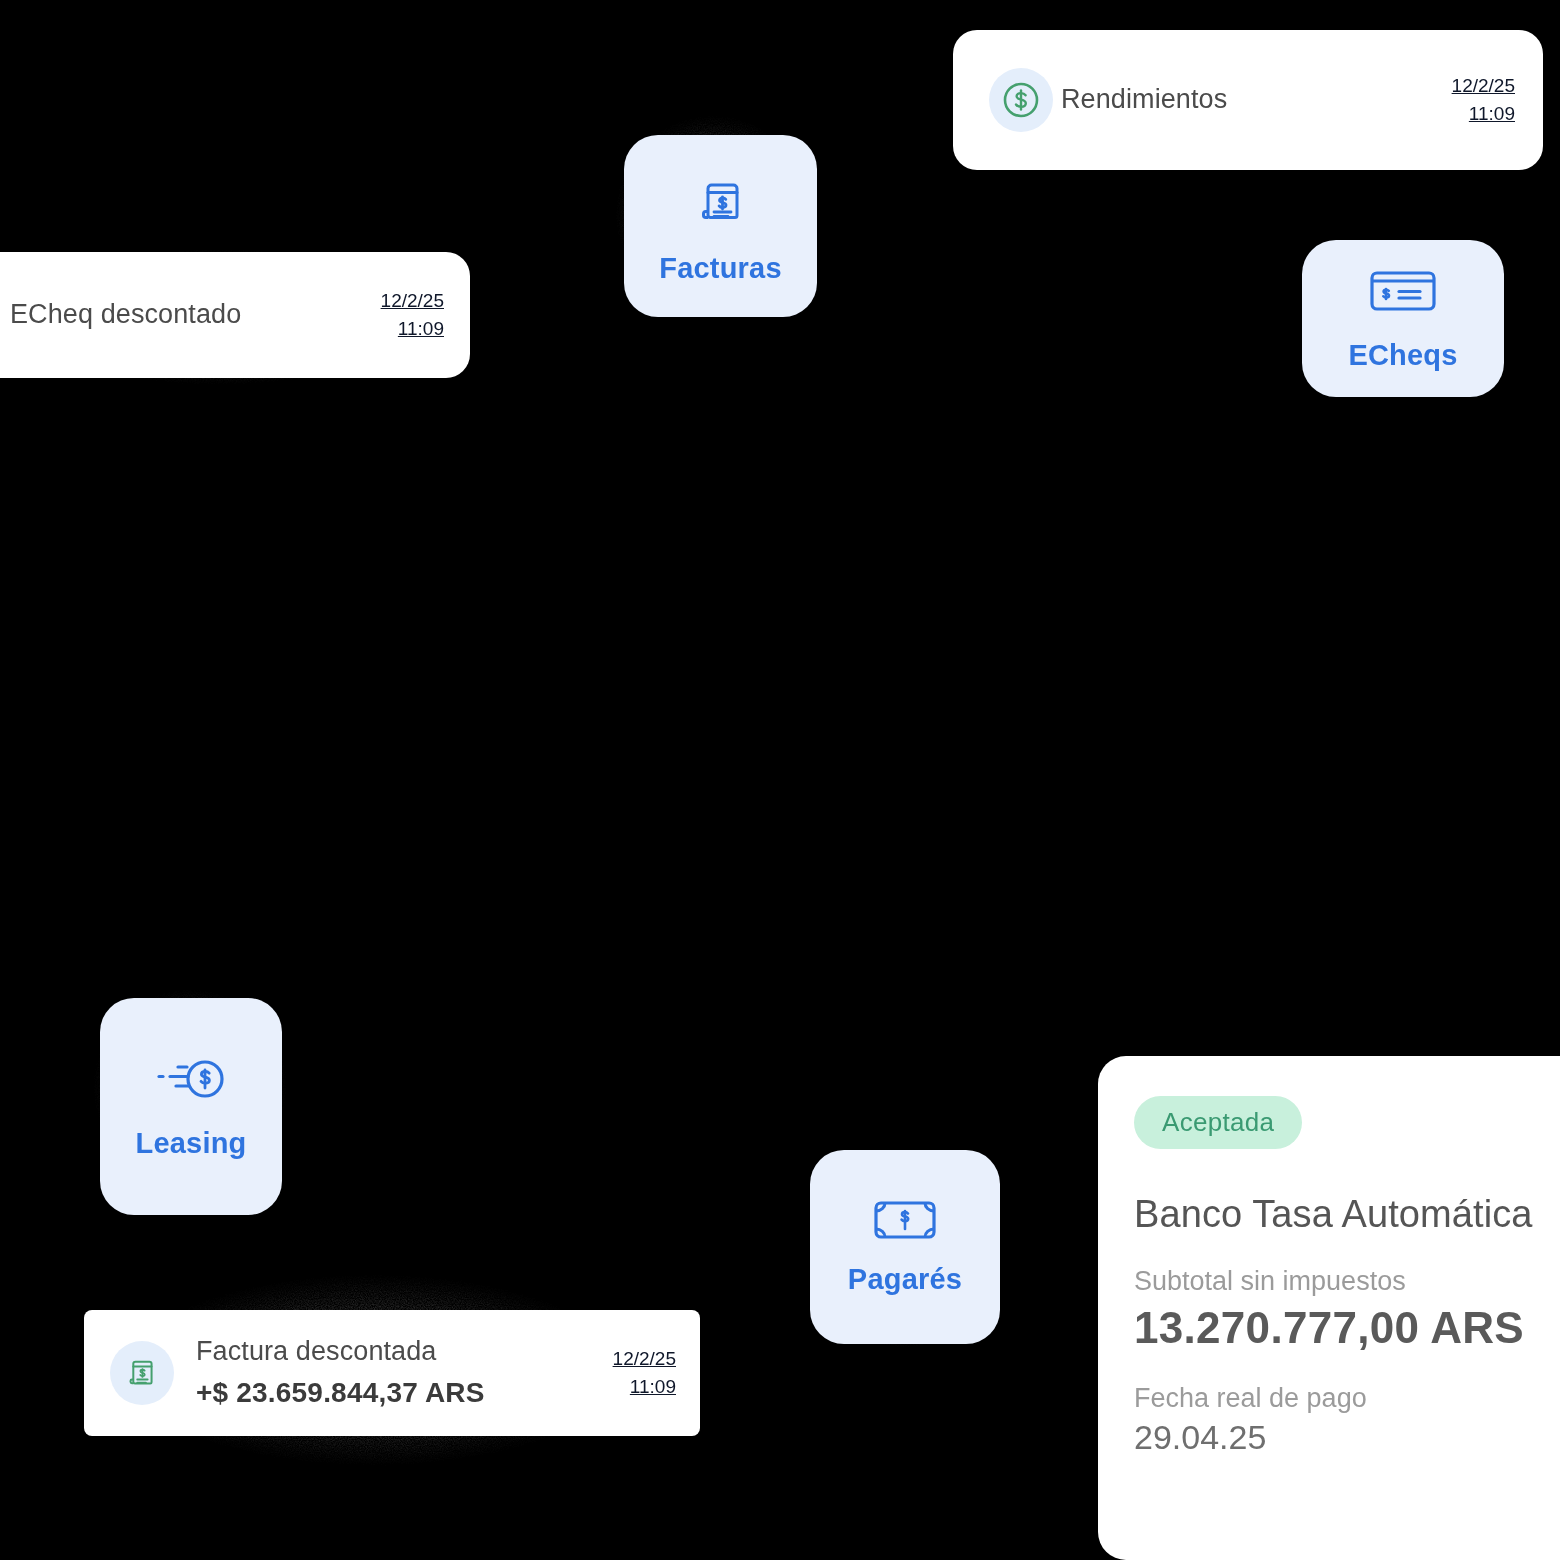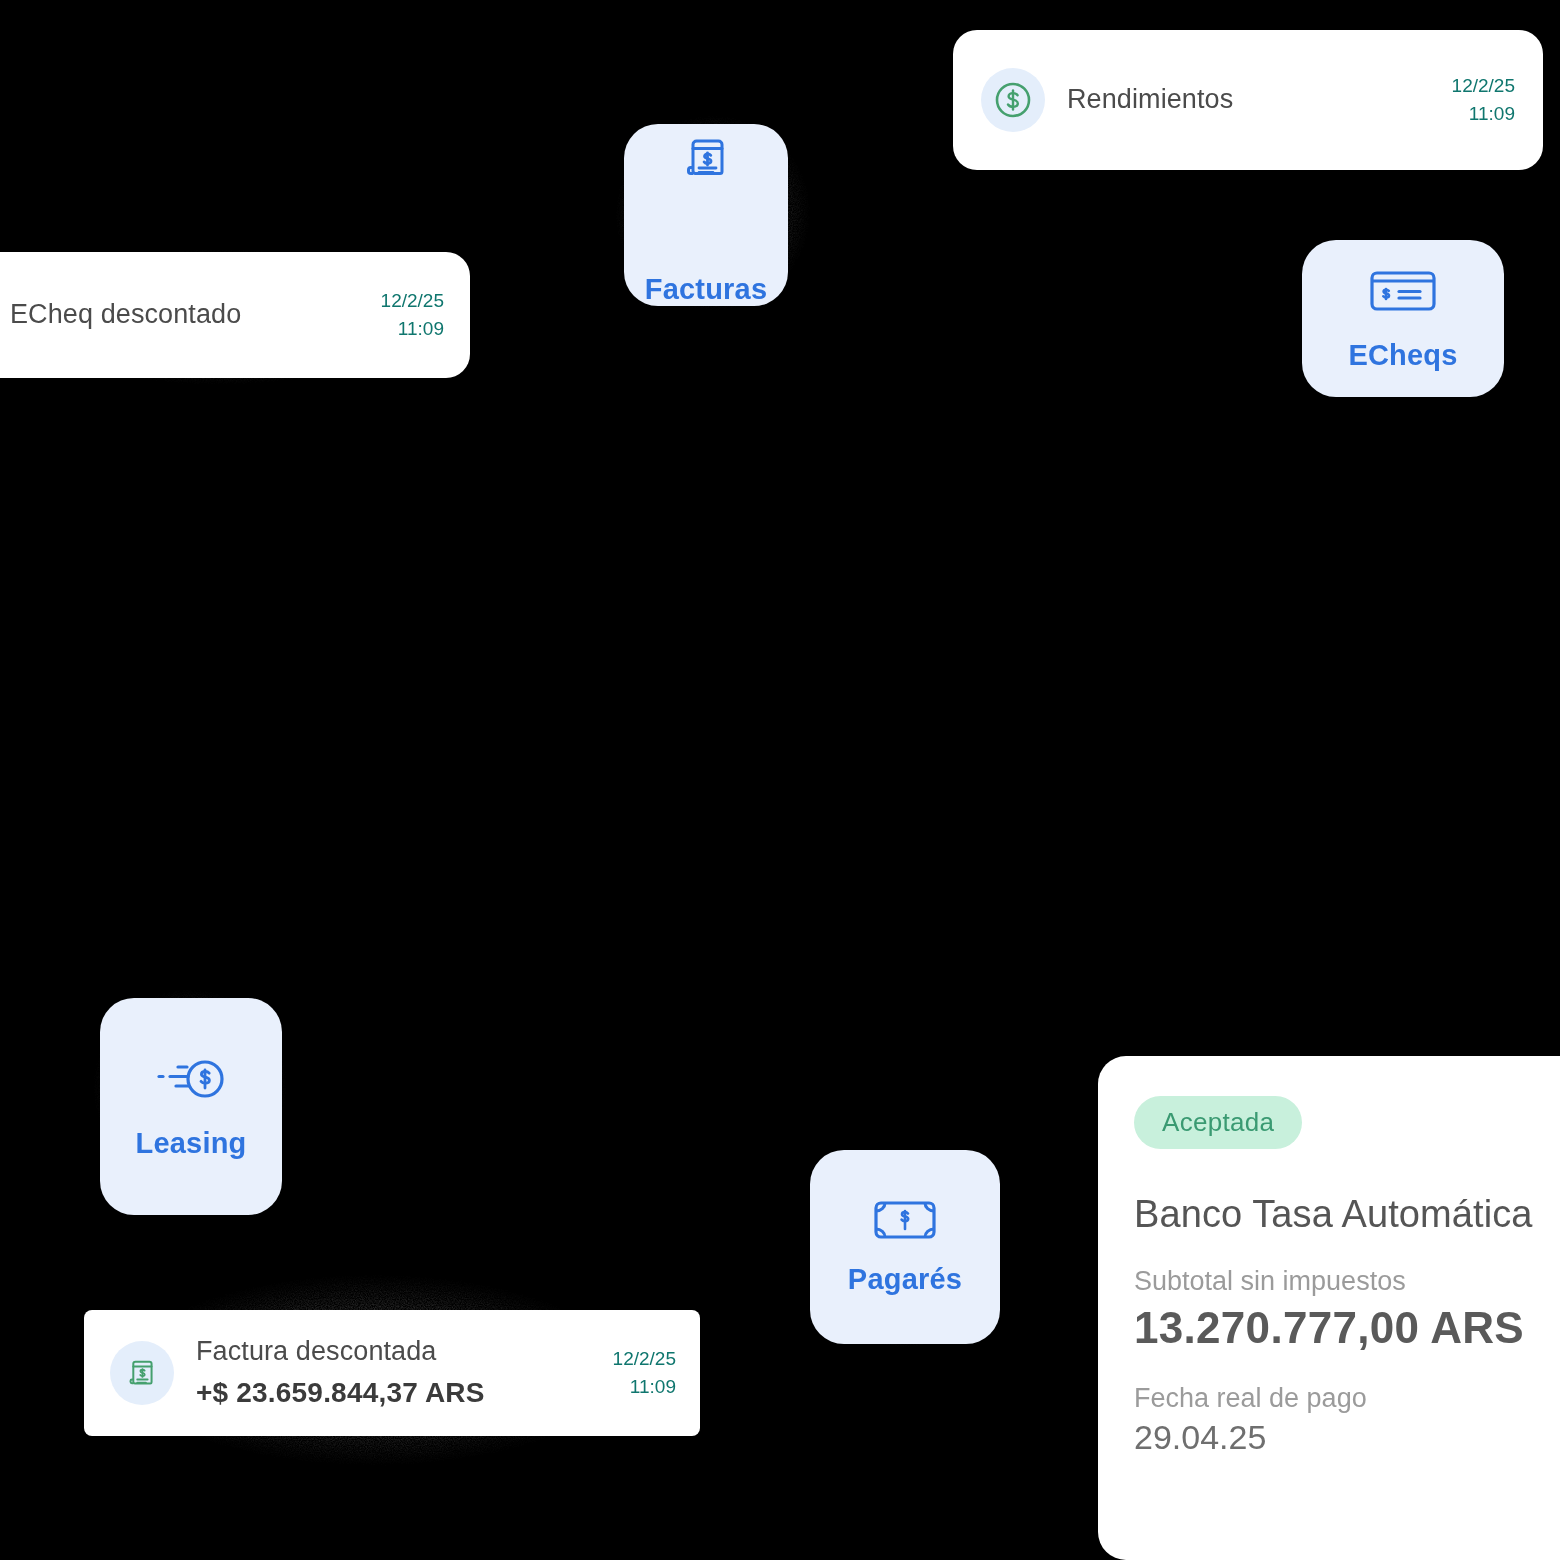--- a/index.html
+++ b/index.html
@@ -43,22 +43,23 @@
   .notif .body{flex:1 1 auto;min-width:0;}
   .notif .title{
     font-size:27px;color:#4b4b4b;font-weight:400;letter-spacing:.1px;
     white-space:nowrap;line-height:1.25;
   }
   .notif .amount{
     font-size:28px;color:#3b3b3b;font-weight:700;letter-spacing:.2px;
     white-space:nowrap;line-height:1.3;margin-top:6px;
   }
   .notif .stamp{
-    flex:0 0 auto;text-align:right;color:#0f766e;font-size:19px;line-height:1.5;
-    white-space:nowrap;
+    flex:0 0 auto;text-align:right;color:#0f172a;font-size:19px;line-height:1.5;
+    white-space:nowrap;
+    text-decoration:underline;
   }
 
   
   .tile{
     position:relative;
     background:#e9f0fc;
     border-radius:34px;
     display:flex;flex-direction:column;
     align-items:center;justify-content:center;
     box-sizing:border-box;
@@ -113,21 +114,21 @@
         <feFuncA type="linear" slope="3.2" intercept="0"></feFuncA>
       </feComponentTransfer>
     </filter>
   </defs>
 </svg>
 
 <div class="stage">
 
   <div class="node" style="left:918px;top:6px;width:642px;height:190px;">
     <div class="halo" style="left:0;top:0;right:0;bottom:0;"></div>
-    <div class="notif" style="position:absolute;left:35px;top:24px;width:590px;height:140px;padding:0 28px 0 28px;gap:22px;">
+    <div class="notif" style="position:absolute;left:35px;top:24px;width:590px;height:140px;padding:0 28px 0 36px;gap:8px;">
       <div class="ic">
         <svg width="42" height="42" viewBox="0 0 42 42" fill="none">
           <circle cx="21" cy="21" r="16" stroke="#45a06e" stroke-width="2.6"></circle>
           <path d="M21 11.5v19" stroke="#45a06e" stroke-width="2.4" stroke-linecap="round"></path>
           <path d="M25.6 16.2c-1-1.4-2.6-2.1-4.6-2.1-2.6 0-4.4 1.2-4.4 3.2 0 4.6 9.2 2.2 9.2 7 0 2.2-2 3.5-4.8 3.5-2.2 0-4-.8-5-2.3" stroke="#45a06e" stroke-width="2.4" stroke-linecap="round" stroke-linejoin="round"></path>
         </svg>
       </div>
       <div class="body">
         <div class="title">Rendimientos</div>
       </div>
@@ -146,21 +147,21 @@
       </div>
       <div class="stamp">
         <div>12/2/25</div>
         <div>11:09</div>
       </div>
     </div>
   </div>
 
   <div class="node" style="left:576px;top:76px;width:274px;height:274px;">
     <div class="halo sq" style="left:0;top:0;right:0;bottom:0;"></div>
-    <div class="tile" style="position:absolute;left:48px;top:48px;width:164px;height:182px;justify-content:space-between;">
+    <div class="tile" style="position:absolute;left:48px;top:59px;width:193px;height:182px;">
       <span class="glyph">
         <svg width="62" height="62" viewBox="0 0 62 62" fill="none">
           <path d="M18 20.5c0-2 1.6-3.5 3.6-3.5h21.8c2 0 3.6 1.5 3.6 3.5v27c0 1.1-.9 2-2 2H20.6c-1.4 0-2.6-1.1-2.6-2.6V20.5z" stroke="#2f74df" stroke-width="3" stroke-linejoin="round"></path>
           <path d="M18 24.5h29" stroke="#2f74df" stroke-width="3" stroke-linecap="round"></path>
           <path d="M18 43.5h-2.2c-1.3 0-2.3 1-2.3 2.3v1.5c0 1.3 1 2.3 2.3 2.3H18" stroke="#2f74df" stroke-width="3" stroke-linejoin="round"></path>
           <path d="M32.5 29v12" stroke="#2f74df" stroke-width="2.8" stroke-linecap="round"></path>
           <path d="M35.8 31.3c-.7-.9-1.8-1.4-3.2-1.4-1.8 0-3.1.9-3.1 2.3 0 3.2 6.5 1.6 6.5 4.9 0 1.5-1.4 2.4-3.4 2.4-1.5 0-2.8-.6-3.5-1.6" stroke="#2f74df" stroke-width="2.8" stroke-linecap="round" stroke-linejoin="round"></path>
           <path d="M24 44h17" stroke="#2f74df" stroke-width="2.8" stroke-linecap="round"></path>
           <path d="M24 48.5h14" stroke="#2f74df" stroke-width="2.8" stroke-linecap="round"></path>
         </svg>

